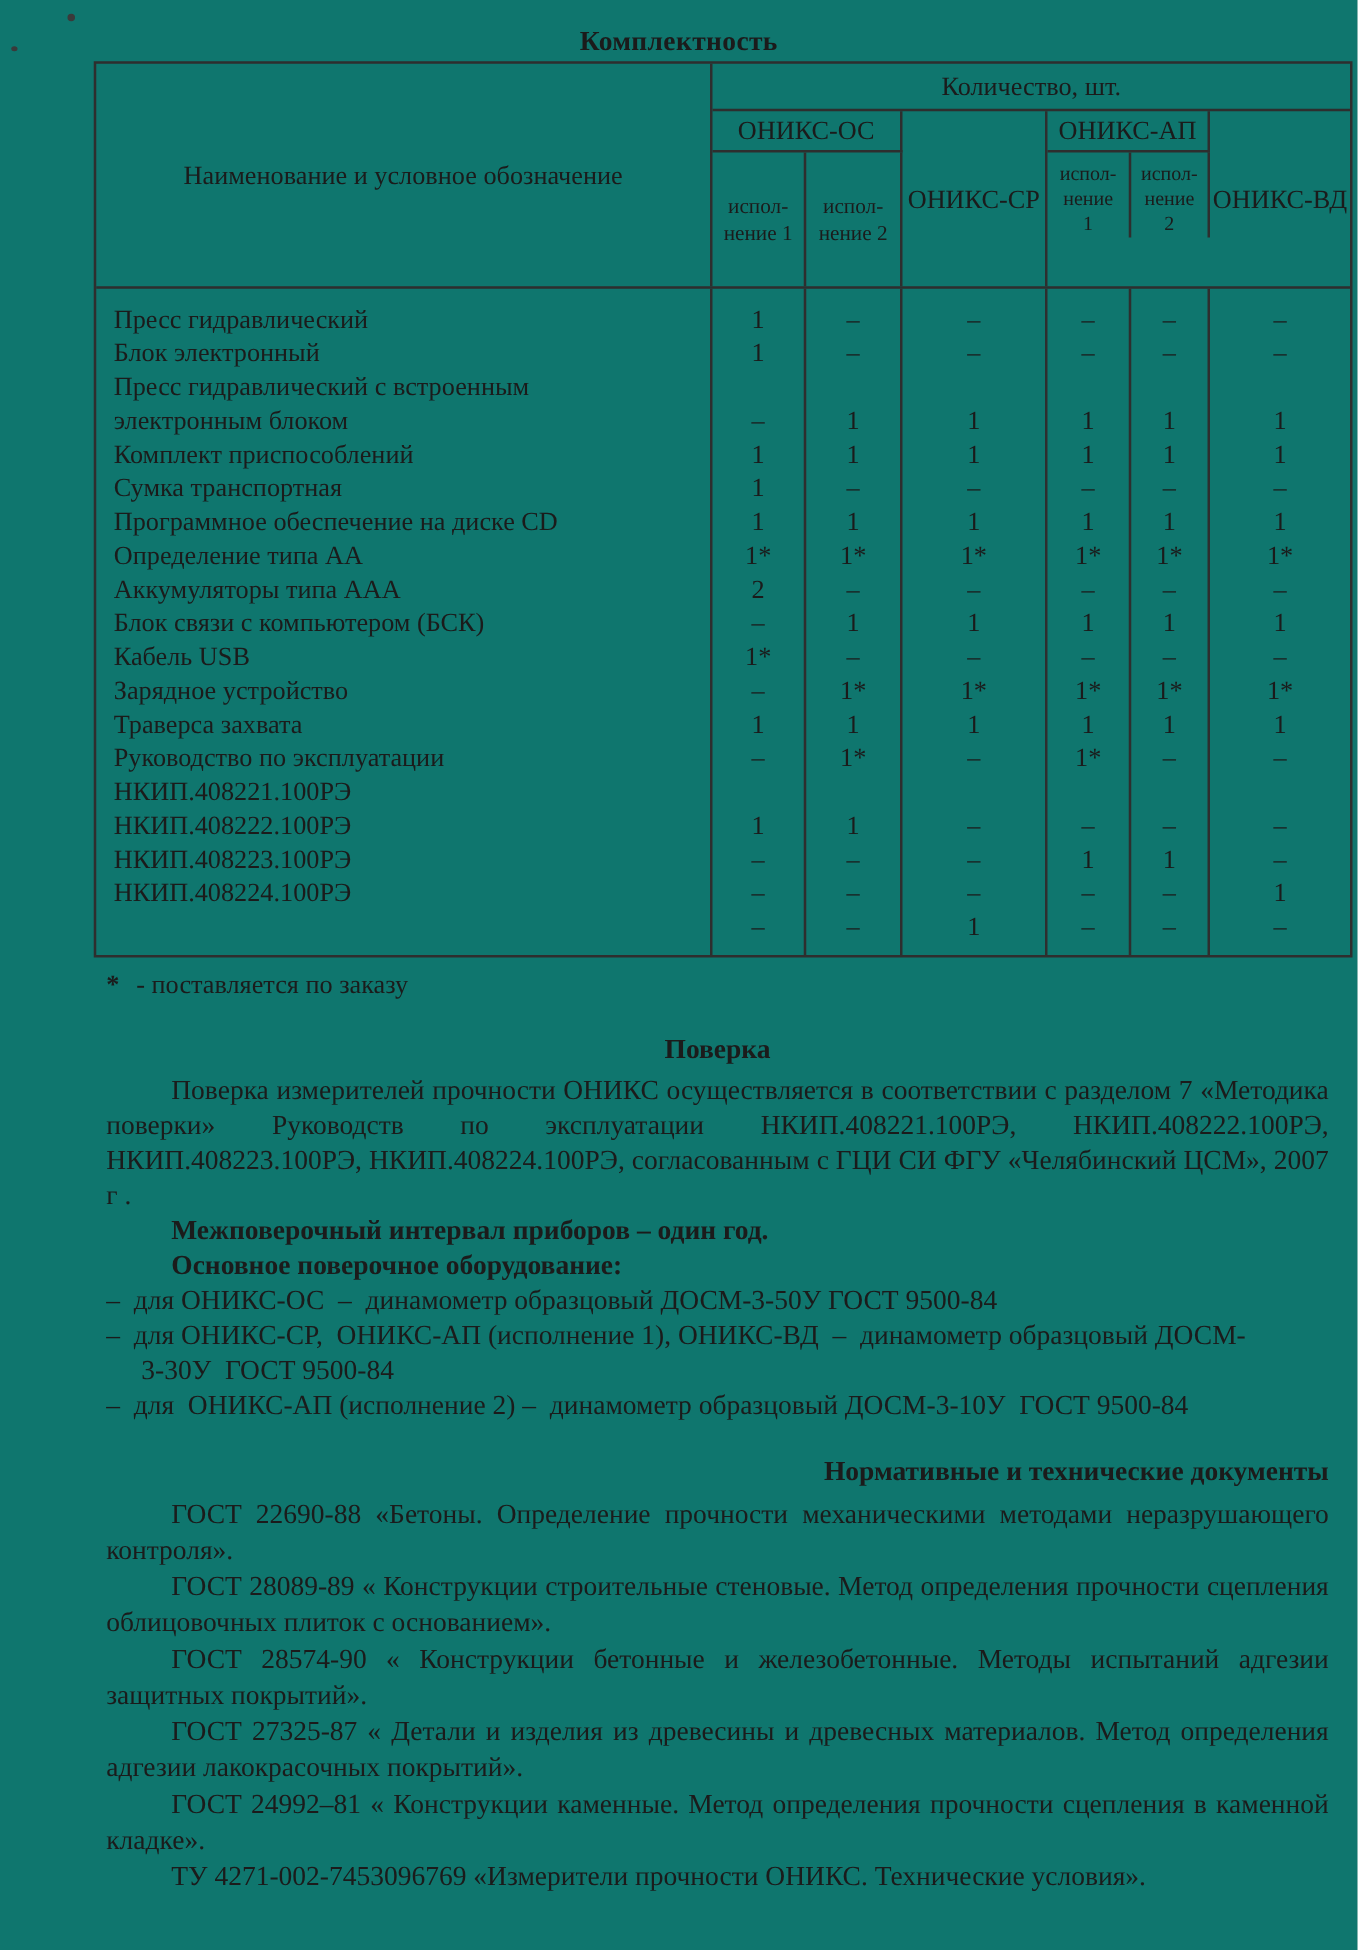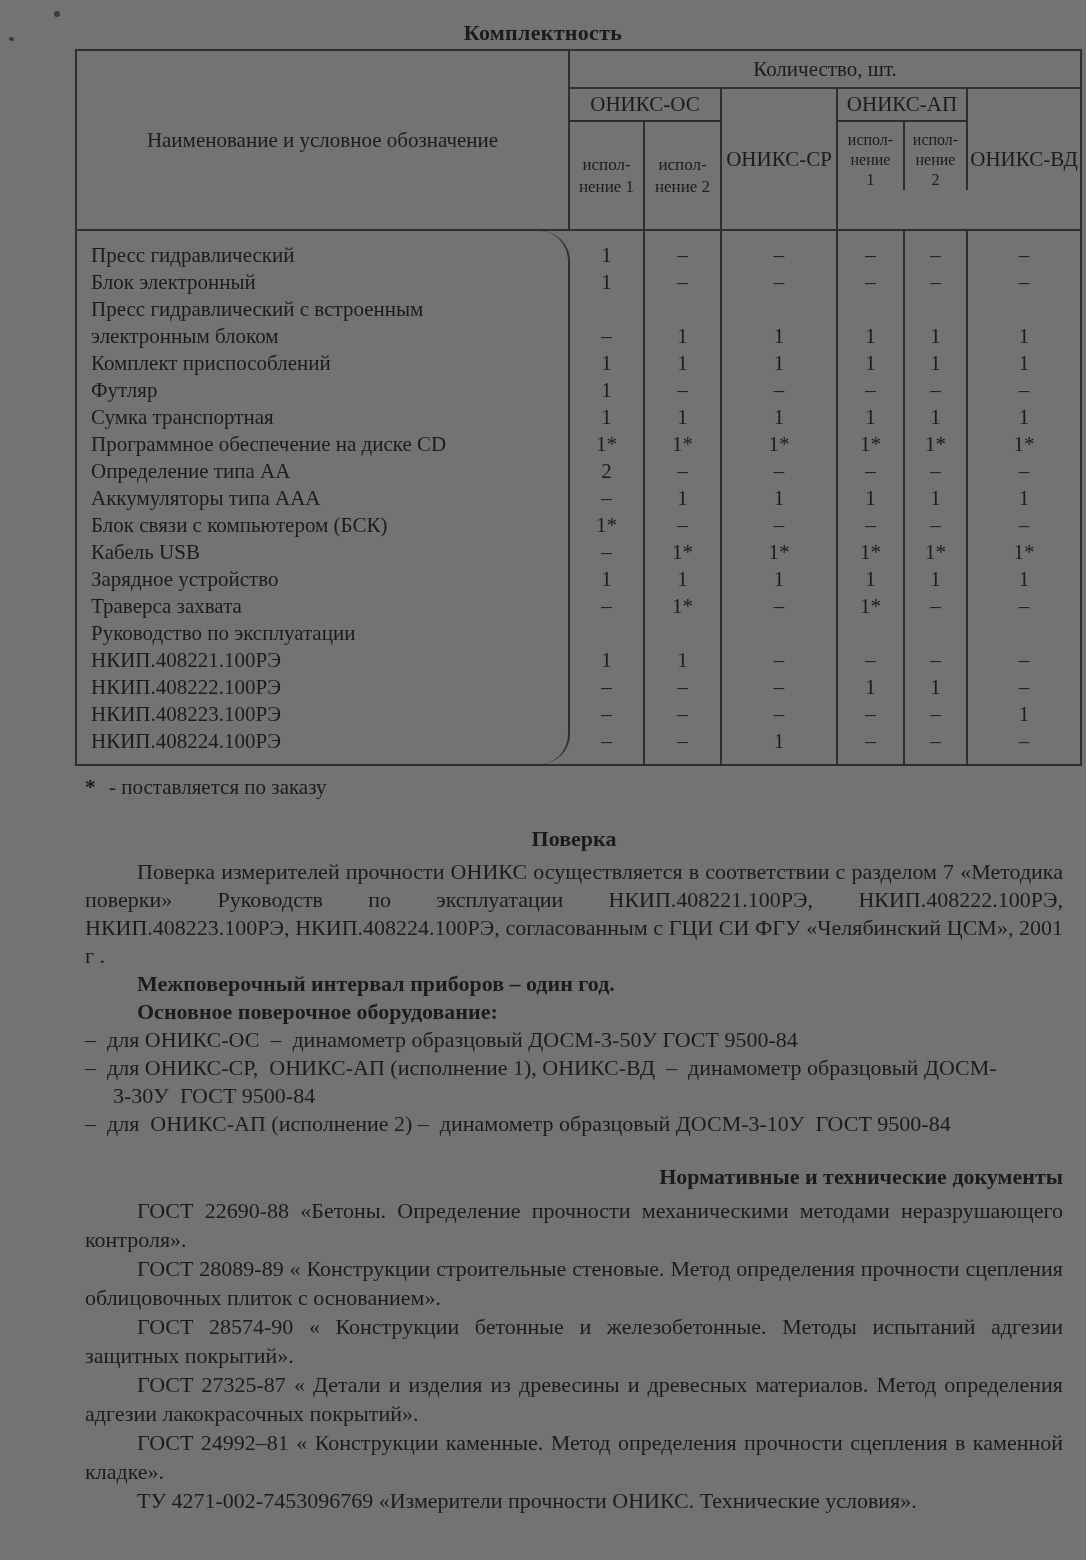--- a/index.html
+++ b/index.html
@@ -3,21 +3,21 @@
 <meta charset="utf-8">
 <style>
   :root{
     --ink:#1b1b1b;
     --line:#2e2e2e;
   }
   html,body{margin:0;padding:0;background:#e8e8e8;}
   .page{
     position:relative;
     width:1086px;height:1560px;
-    background:#737373;
+    background:#0f766e;
     font-family:"Liberation Serif","DejaVu Serif",serif;
     color:var(--ink);
     overflow:hidden;
     margin:0 auto;
   }
   .speck{position:absolute;border-radius:50%;background:#3a3a3a;}
   .speck.s1{left:54px;top:11px;width:6px;height:6px;}
   .speck.s2{left:9px;top:37px;width:5px;height:4px;}
 
   .doc-title{
@@ -114,27 +114,26 @@
       <div class="hc h-os2 sub2">испол-
 нение 2</div>
       <div class="hc h-ap1 sub3">испол-
 нение
 1</div>
       <div class="hc h-ap2 sub3">испол-
 нение
 2</div>
     </div>
     <div class="tbody" id="tbody">
-        <div class="tcol name-col" style="width: 493px; flex: 0 0 493px; border-radius: 30px;">
+        <div class="tcol name-col" style="width: 493px; flex: 0 0 493px;">
           <div class="tline">Пресс гидравлический</div>
           <div class="tline">Блок электронный</div>
           <div class="tline">Пресс гидравлический с встроенным</div>
           <div class="tline">электронным блоком</div>
           <div class="tline">Комплект приспособлений</div>
-          <div class="tline">Футляр</div>
           <div class="tline">Сумка транспортная</div>
           <div class="tline">Программное обеспечение на диске CD</div>
           <div class="tline">Определение типа АА</div>
           <div class="tline">Аккумуляторы типа ААА</div>
           <div class="tline">Блок связи с компьютером (БСК)</div>
           <div class="tline">Кабель USB</div>
           <div class="tline">Зарядное устройство</div>
           <div class="tline">Траверса захвата</div>
           <div class="tline">Руководство по эксплуатации</div>
           <div class="tline">НКИП.408221.100РЭ</div>
@@ -270,21 +269,21 @@
         </div>
       </div>
   </div>
 
   <div class="footnote">
     <span class="star">*</span><span>- поставляется по заказу</span>
   </div>
 
   <div class="text-col">
     <div class="sec-heading">Поверка</div>
-    <p class="para">Поверка измерителей прочности ОНИКС осуществляется в соответствии с разделом 7 «Методика поверки» Руководств по эксплуатации НКИП.408221.100РЭ, НКИП.408222.100РЭ, НКИП.408223.100РЭ, НКИП.408224.100РЭ, согласованным с ГЦИ СИ ФГУ «Челябинский ЦСМ», 2001 г .</p>
+    <p class="para">Поверка измерителей прочности ОНИКС осуществляется в соответствии с разделом 7 «Методика поверки» Руководств по эксплуатации НКИП.408221.100РЭ, НКИП.408222.100РЭ, НКИП.408223.100РЭ, НКИП.408224.100РЭ, согласованным с ГЦИ СИ ФГУ «Челябинский ЦСМ», 2007 г .</p>
     <p class="para nojust">Межповерочный интервал приборов – один год.</p>
     <p class="para nojust">Основное поверочное оборудование:</p>
     <p class="bullet">–  для ОНИКС-ОС  –  динамометр образцовый ДОСМ-3-50У ГОСТ 9500-84</p>
     <p class="bullet">–  для ОНИКС-СР,  ОНИКС-АП (исполнение 1), ОНИКС-ВД  –  динамометр образцовый ДОСМ-
 3-30У  ГОСТ 9500-84</p>
     <p class="bullet">–  для  ОНИКС-АП (исполнение 2) –  динамометр образцовый ДОСМ-3-10У  ГОСТ 9500-84</p>
   </div>
 
   <div class="text-col docs">
     <div class="sec-heading" style="text-align:right;">Нормативные и технические документы</div>

